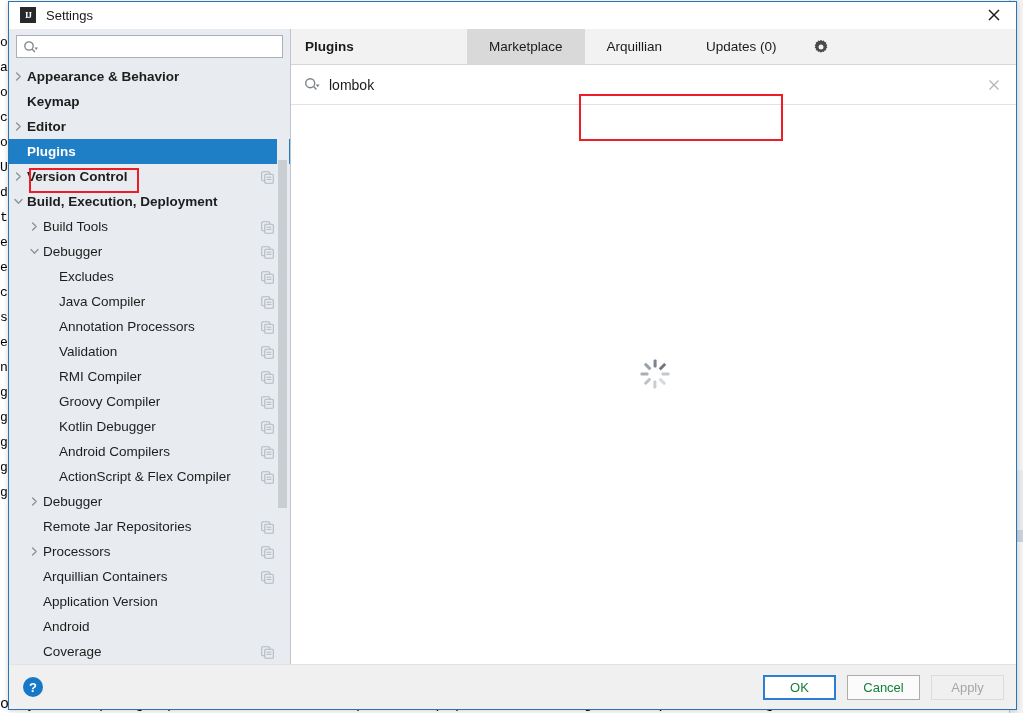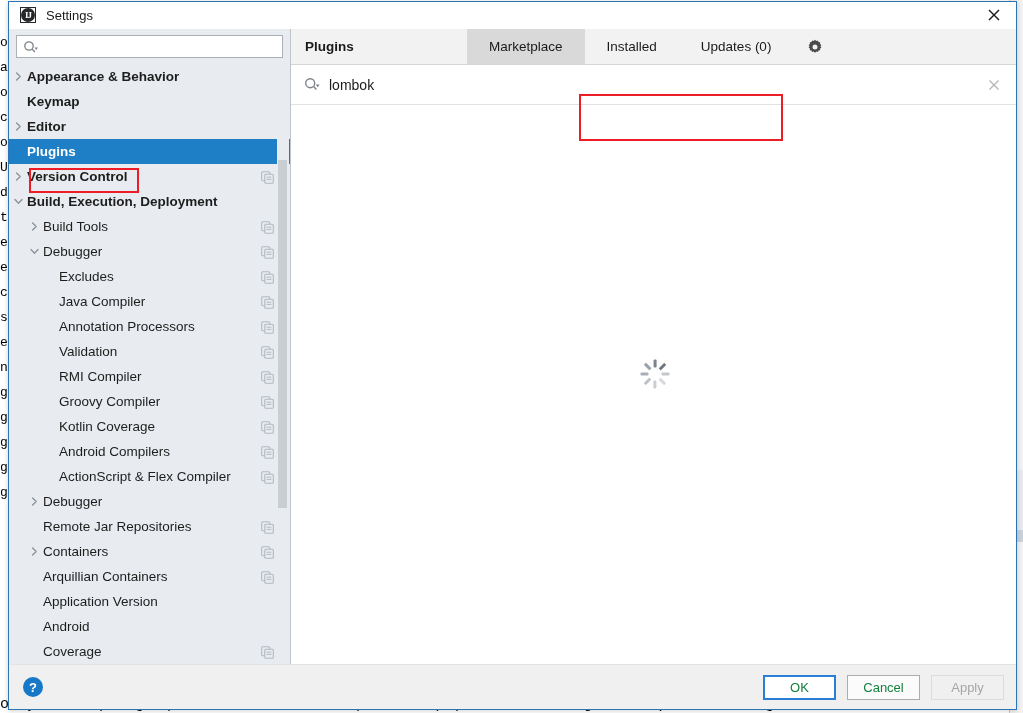--- a/index.html
+++ b/index.html
@@ -112,21 +112,20 @@
   #app-icon .ij-inner {
     width: 14px; height: 14px;
     background: #27282c;
     color: #ffffff;
     font-size: 9px;
     font-weight: bold;
     font-family: Liberation Serif, serif;
     display: flex; align-items: center; justify-content: center;
     letter-spacing: -1px;
     line-height: 1;
-    border-radius: 7px;
   }
   #title-text {
     margin-left: 10px;
     font-size: 13px;
     color: #1a1a1a;
   }
   #close-button {
     position: absolute;
     right: 0px; top: 0px;
     width: 45px; height: 26px;
@@ -562,21 +561,21 @@
             <span class="tlabel">Groovy Compiler</span>
             <span class="copy-icon"><svg width="13" height="13" viewBox="0 0 13 13">
                 <rect x="0.7" y="0.7" width="8" height="9" rx="1" fill="none" stroke="#a8b0b8" stroke-width="1.1"></rect>
                 <rect x="3.8" y="3.2" width="8.5" height="9.1" rx="1" fill="#e8ecf0" stroke="#a8b0b8" stroke-width="1.1"></rect>
                 <line x1="5.6" y1="6.2" x2="10.4" y2="6.2" stroke="#a8b0b8" stroke-width="1"></line>
                 <line x1="5.6" y1="8.4" x2="10.4" y2="8.4" stroke="#a8b0b8" stroke-width="1"></line>
               </svg></span>
           </div>
           <div class="tree-row">
             <span class="arrow" style="margin-left: 32px;"></span>
-            <span class="tlabel">Kotlin Coverage</span>
+            <span class="tlabel">Kotlin Debugger</span>
             <span class="copy-icon"><svg width="13" height="13" viewBox="0 0 13 13">
                 <rect x="0.7" y="0.7" width="8" height="9" rx="1" fill="none" stroke="#a8b0b8" stroke-width="1.1"></rect>
                 <rect x="3.8" y="3.2" width="8.5" height="9.1" rx="1" fill="#e8ecf0" stroke="#a8b0b8" stroke-width="1.1"></rect>
                 <line x1="5.6" y1="6.2" x2="10.4" y2="6.2" stroke="#a8b0b8" stroke-width="1"></line>
                 <line x1="5.6" y1="8.4" x2="10.4" y2="8.4" stroke="#a8b0b8" stroke-width="1"></line>
               </svg></span>
           </div>
           <div class="tree-row">
             <span class="arrow" style="margin-left: 32px;"></span>
             <span class="tlabel">Android Compilers</span>
@@ -614,21 +613,21 @@
                 <line x1="5.6" y1="6.2" x2="10.4" y2="6.2" stroke="#a8b0b8" stroke-width="1"></line>
                 <line x1="5.6" y1="8.4" x2="10.4" y2="8.4" stroke="#a8b0b8" stroke-width="1"></line>
               </svg></span>
           </div>
           <div class="tree-row">
             <span class="arrow" style="margin-left: 16px;">
               <svg width="9" height="9" viewBox="0 0 9 9">
                 <path d="M2.6 1 L6.2 4.5 L2.6 8" fill="none" stroke="#8d949b" stroke-width="1.4" stroke-linecap="round" stroke-linejoin="round"></path>
               </svg>
             </span>
-            <span class="tlabel">Containers</span>
+            <span class="tlabel">Processors</span>
             <span class="copy-icon"><svg width="13" height="13" viewBox="0 0 13 13">
                 <rect x="0.7" y="0.7" width="8" height="9" rx="1" fill="none" stroke="#a8b0b8" stroke-width="1.1"></rect>
                 <rect x="3.8" y="3.2" width="8.5" height="9.1" rx="1" fill="#e8ecf0" stroke="#a8b0b8" stroke-width="1.1"></rect>
                 <line x1="5.6" y1="6.2" x2="10.4" y2="6.2" stroke="#a8b0b8" stroke-width="1"></line>
                 <line x1="5.6" y1="8.4" x2="10.4" y2="8.4" stroke="#a8b0b8" stroke-width="1"></line>
               </svg></span>
           </div>
           <div class="tree-row">
             <span class="arrow" style="margin-left: 16px;"></span>
             <span class="tlabel">Arquillian Containers</span>
@@ -667,21 +666,21 @@
 
     <div id="content">
 
       <div id="tabbar">
         <div id="tabbar-title">Plugins</div>
         <div id="tabs-holder" style="display:flex;">
             <div class="tab active">
               <span>Marketplace</span>
             </div>
             <div class="tab">
-              <span>Installed</span>
+              <span>Arquillian</span>
             </div>
             <div class="tab">
               <span>Updates (0)</span>
             </div>
           </div>
         <div id="tab-gear">
           <svg width="16" height="16" viewBox="0 0 16 16">
             <path d="M8 5.2a2.8 2.8 0 1 0 0 5.6 2.8 2.8 0 0 0 0-5.6zm0 4.2a1.4 1.4 0 1 1 0-2.8 1.4 1.4 0 0 1 0 2.8z" fill="#3c3c3c"></path>
             <path d="M8 0.8 L9.3 2.0 L10.9 1.5 L11.5 3.1 L13.2 3.3 L13.0 5.0 L14.4 5.9 L13.5 7.3 L14.4 8.7 L13.0 9.6 L13.2 11.3 L11.5 11.5 L10.9 13.1 L9.3 12.6 L8 13.8 L6.7 12.6 L5.1 13.1 L4.5 11.5 L2.8 11.3 L3.0 9.6 L1.6 8.7 L2.5 7.3 L1.6 5.9 L3.0 5.0 L2.8 3.3 L4.5 3.1 L5.1 1.5 L6.7 2.0 Z" fill="#3c3c3c" opacity="0.92"></path>
             <circle cx="8" cy="8" r="2.5" fill="#f2f2f2"></circle>

